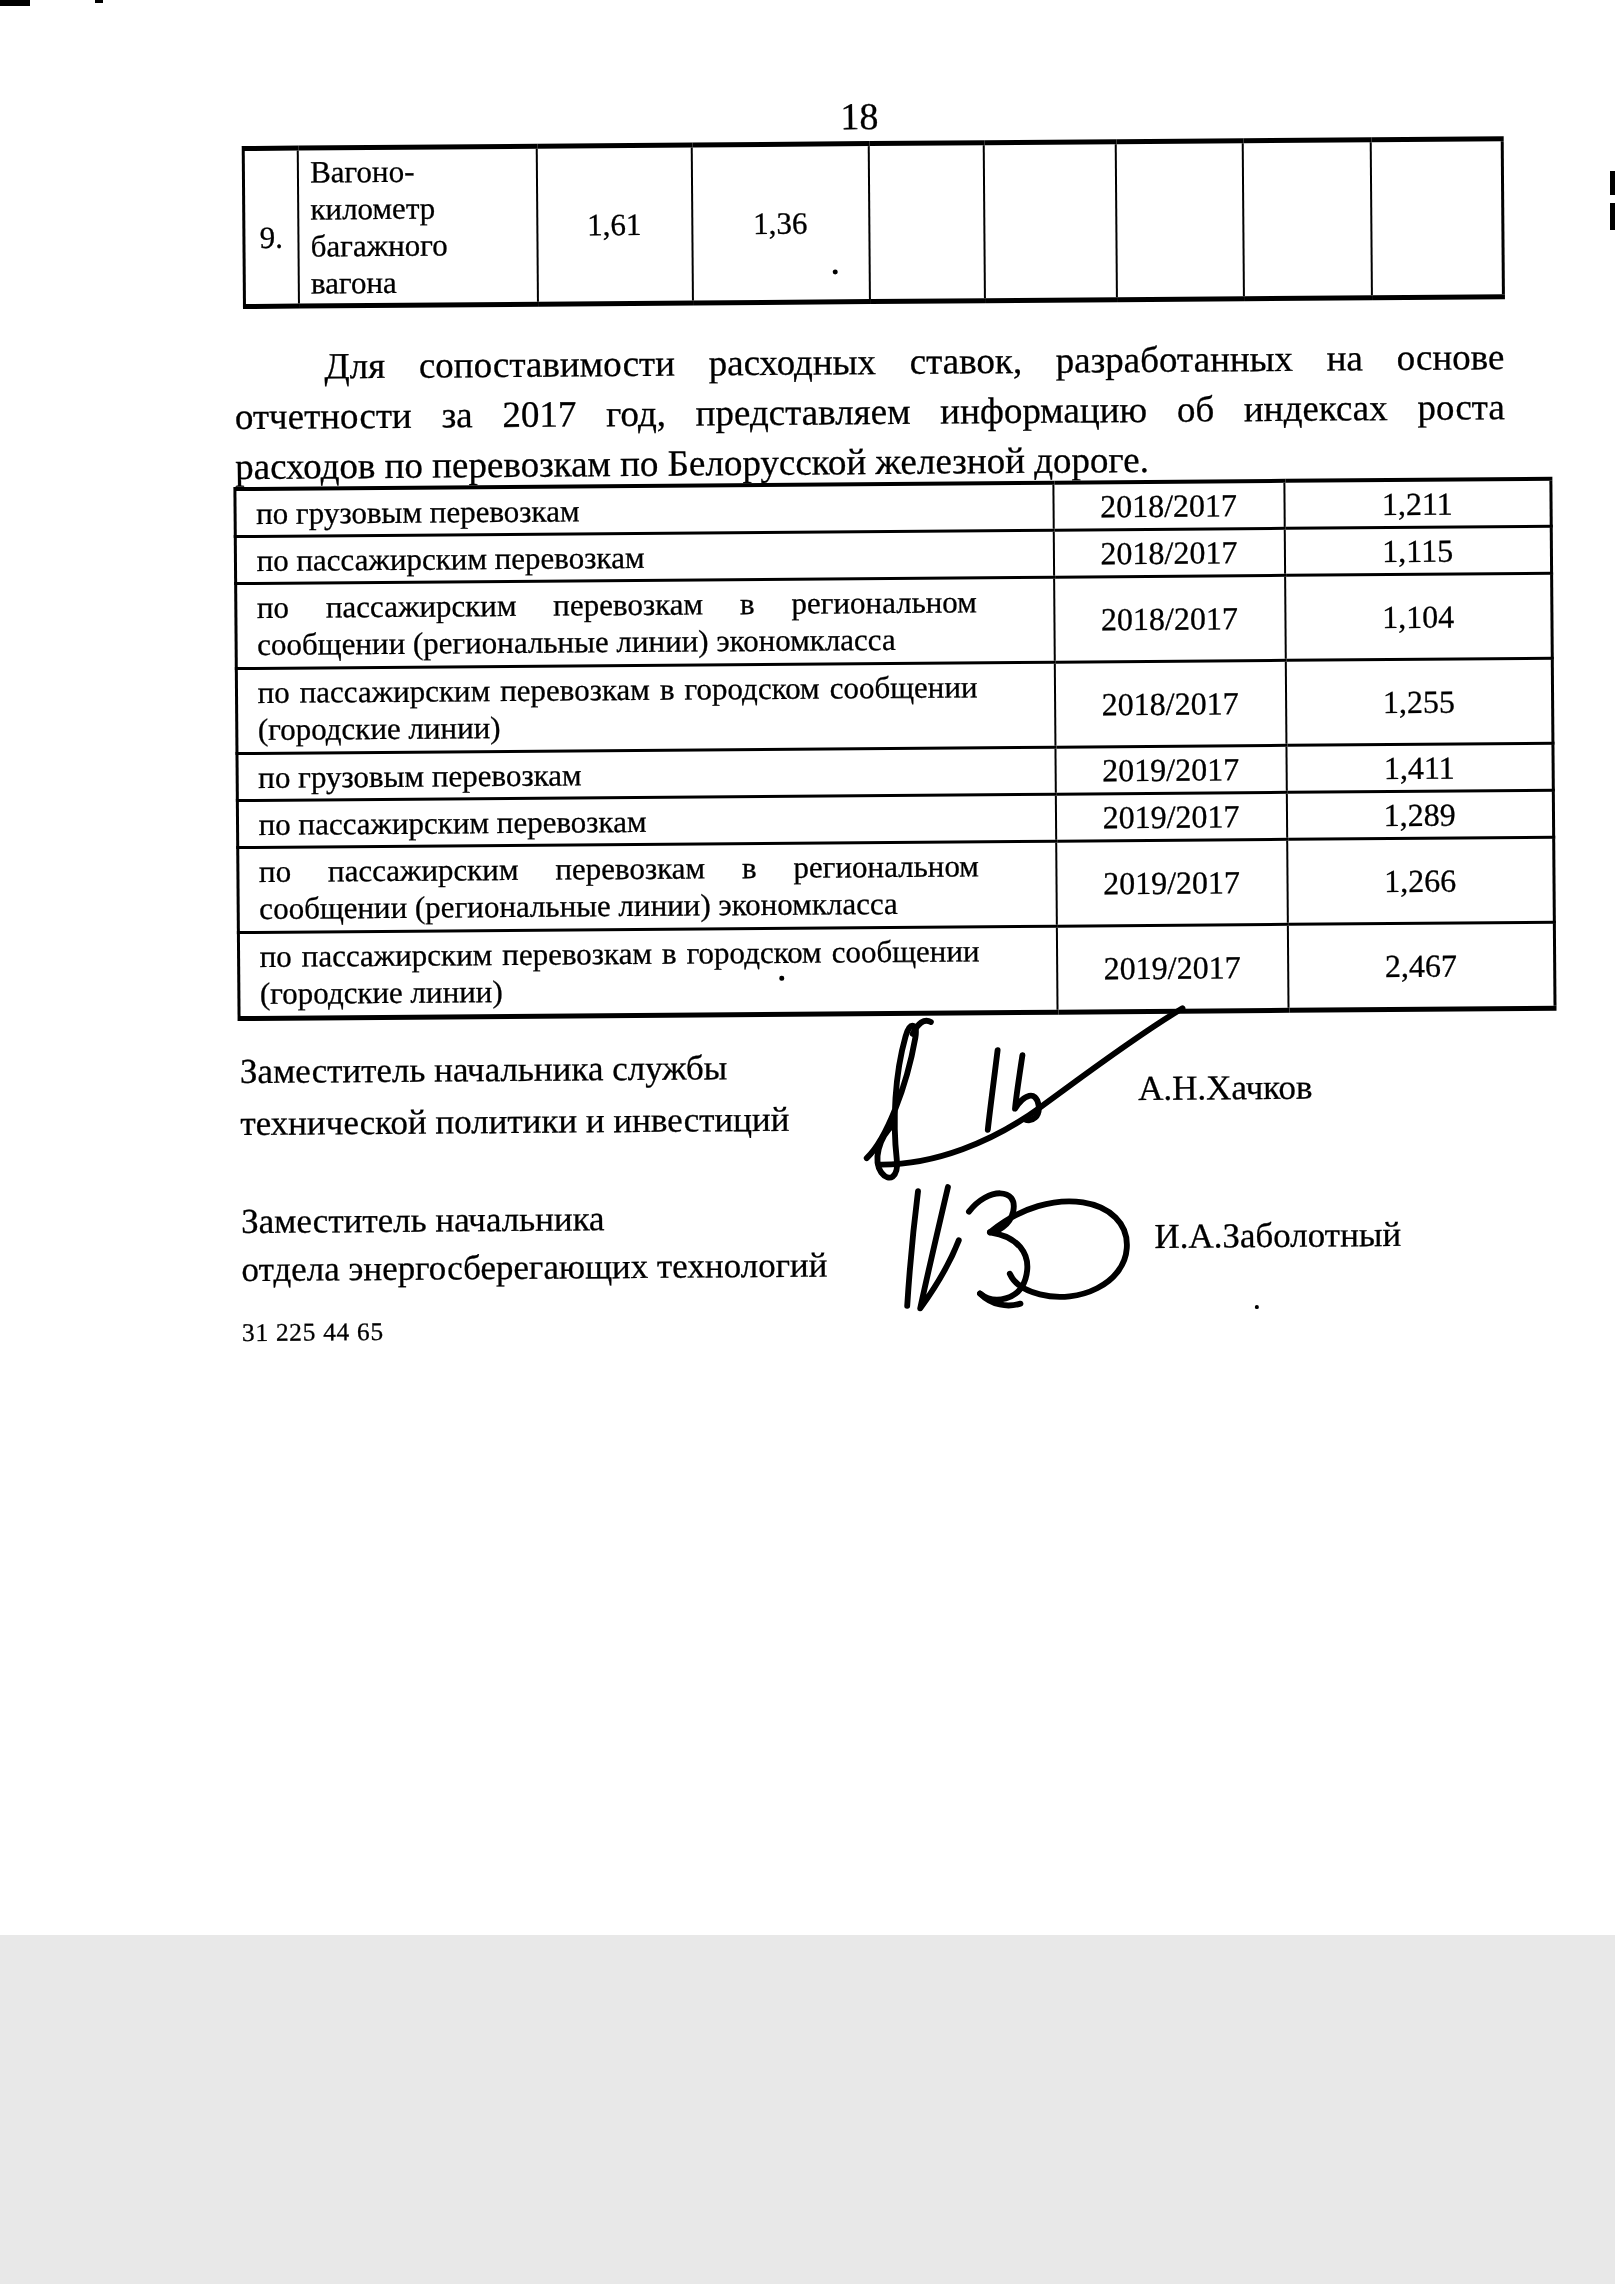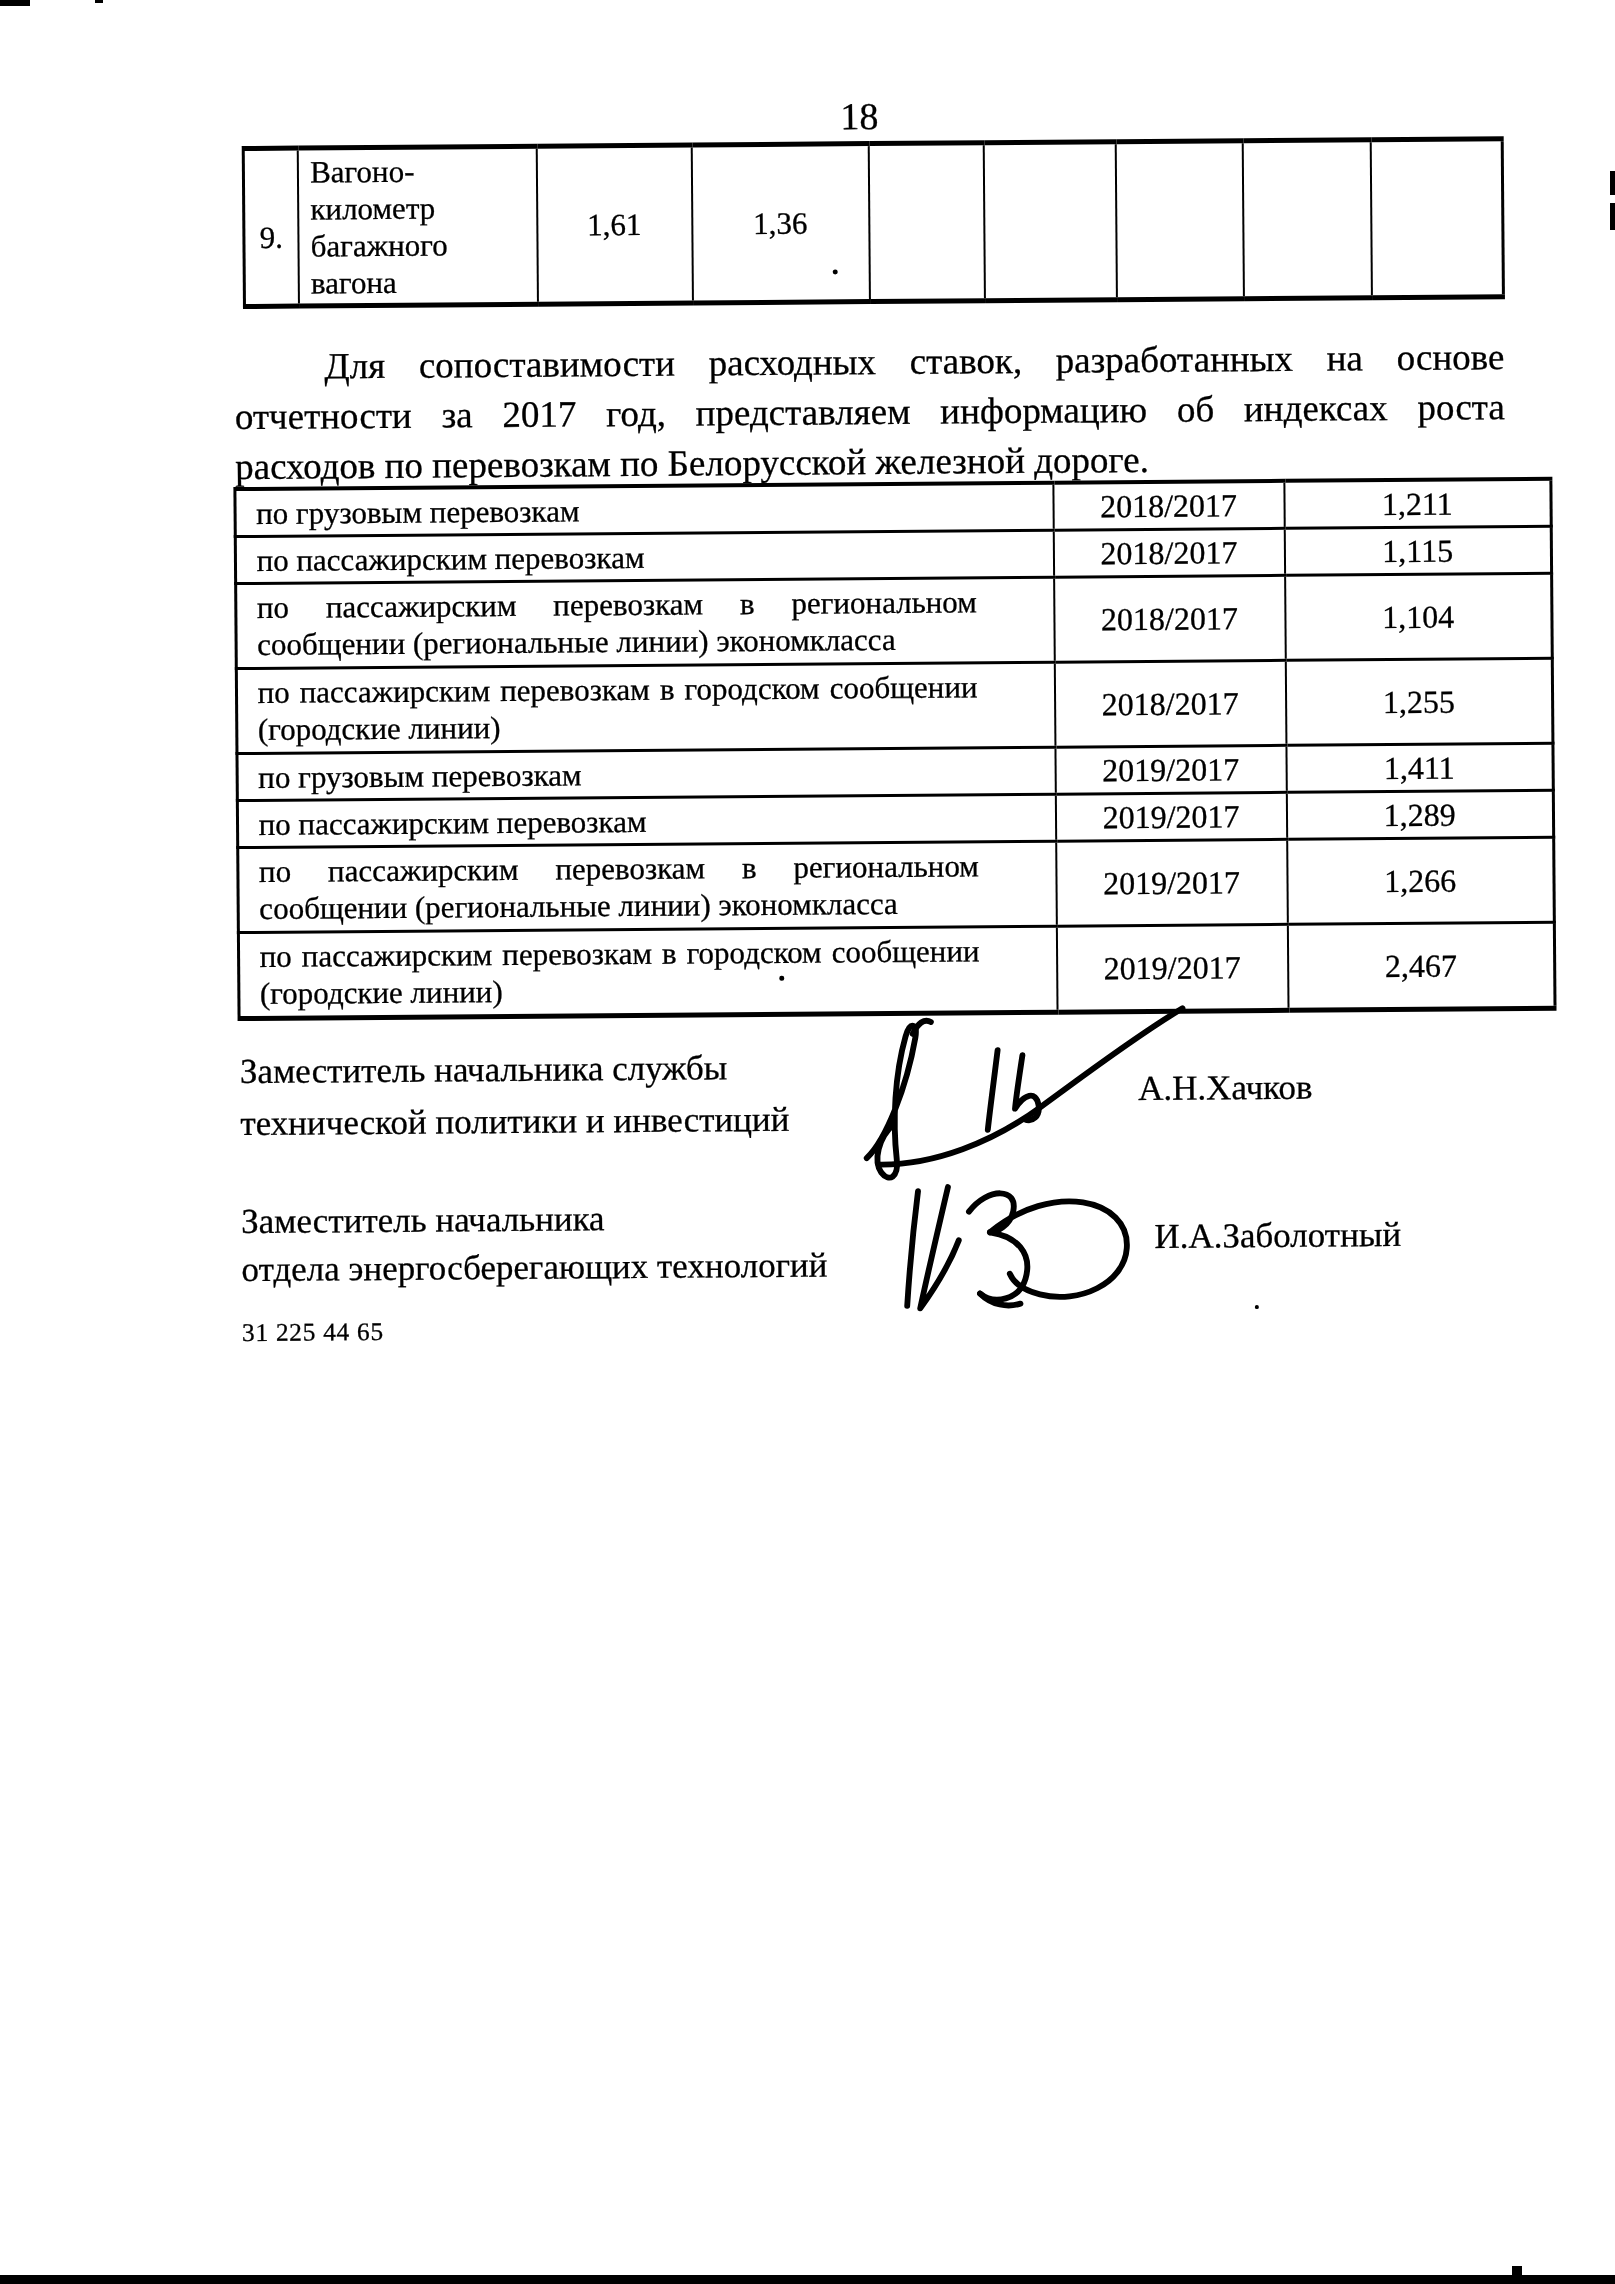--- a/index.html
+++ b/index.html
@@ -1,18 +1,18 @@
 <!DOCTYPE html>
 <html style="font-size:10.4px"><head>
 <meta charset="utf-8">
 <style>
   html,body{margin:0;padding:0;background:#e8e8e8;}
   .page{
     position:relative;
-    width:1616px;height:2284px;
+    width:1616px;height:1935px;
     background:#ffffff;
     overflow:hidden;
     font-family:"Liberation Serif", serif;
     color:#000;
   }
   .content{
     position:absolute;inset:0;
     transform:rotate(-0.45deg);
     transform-origin:248px 183px;
     -webkit-text-stroke:0.3px #000;

